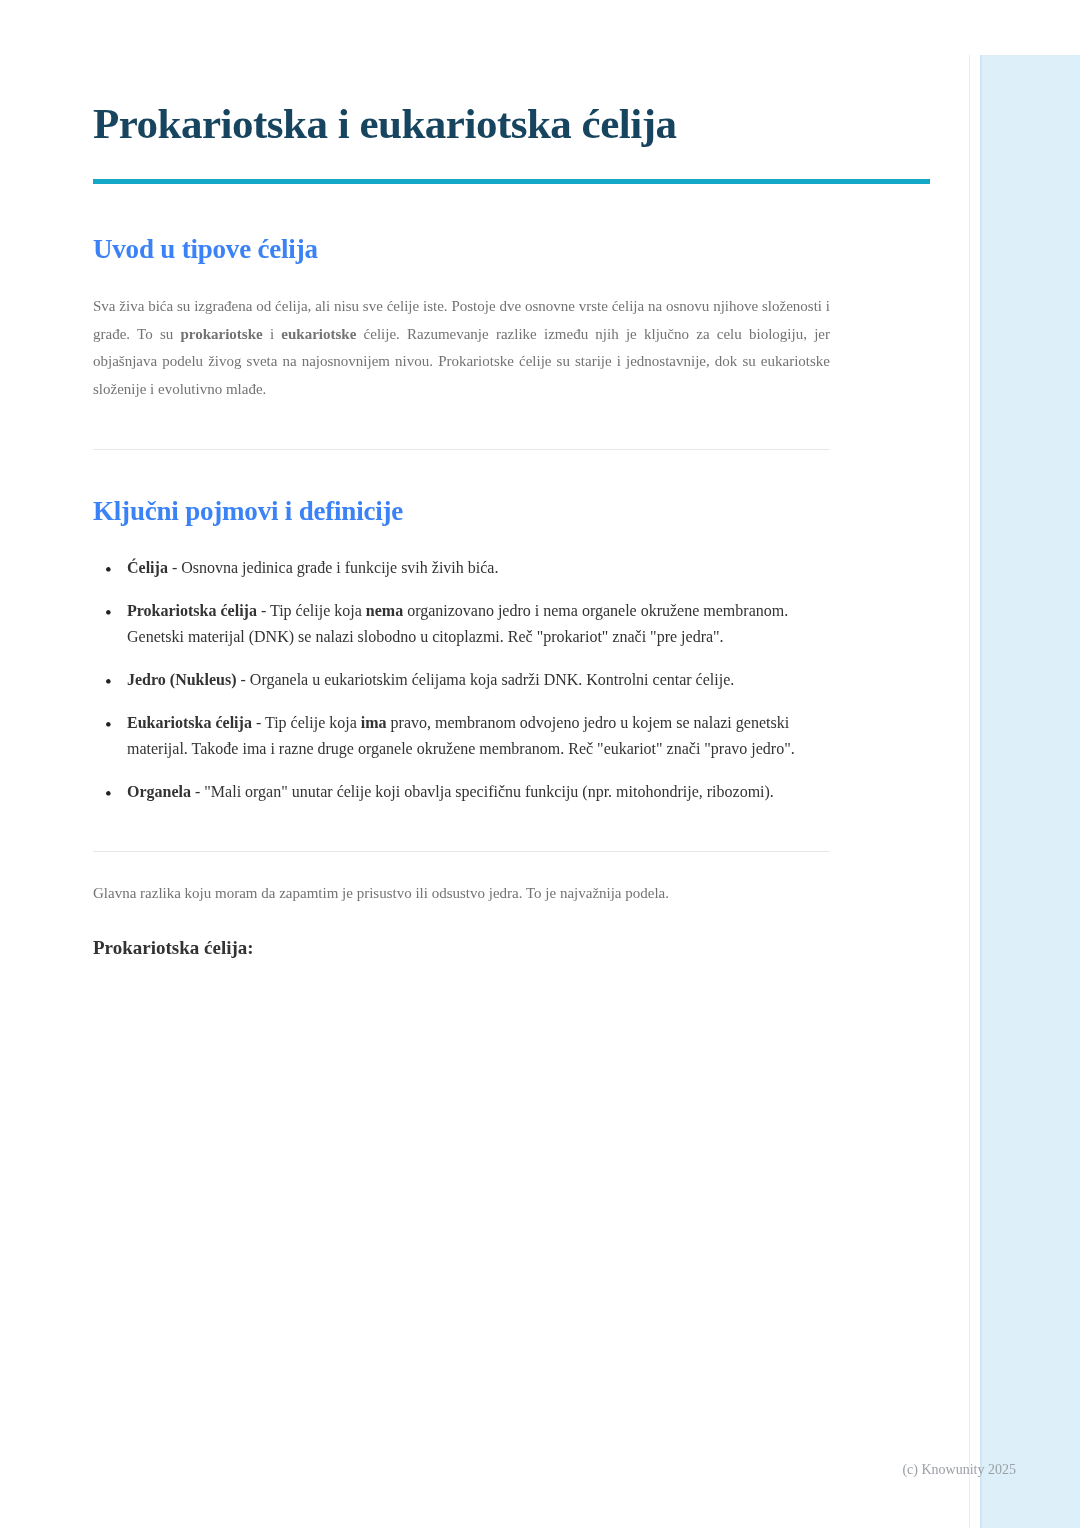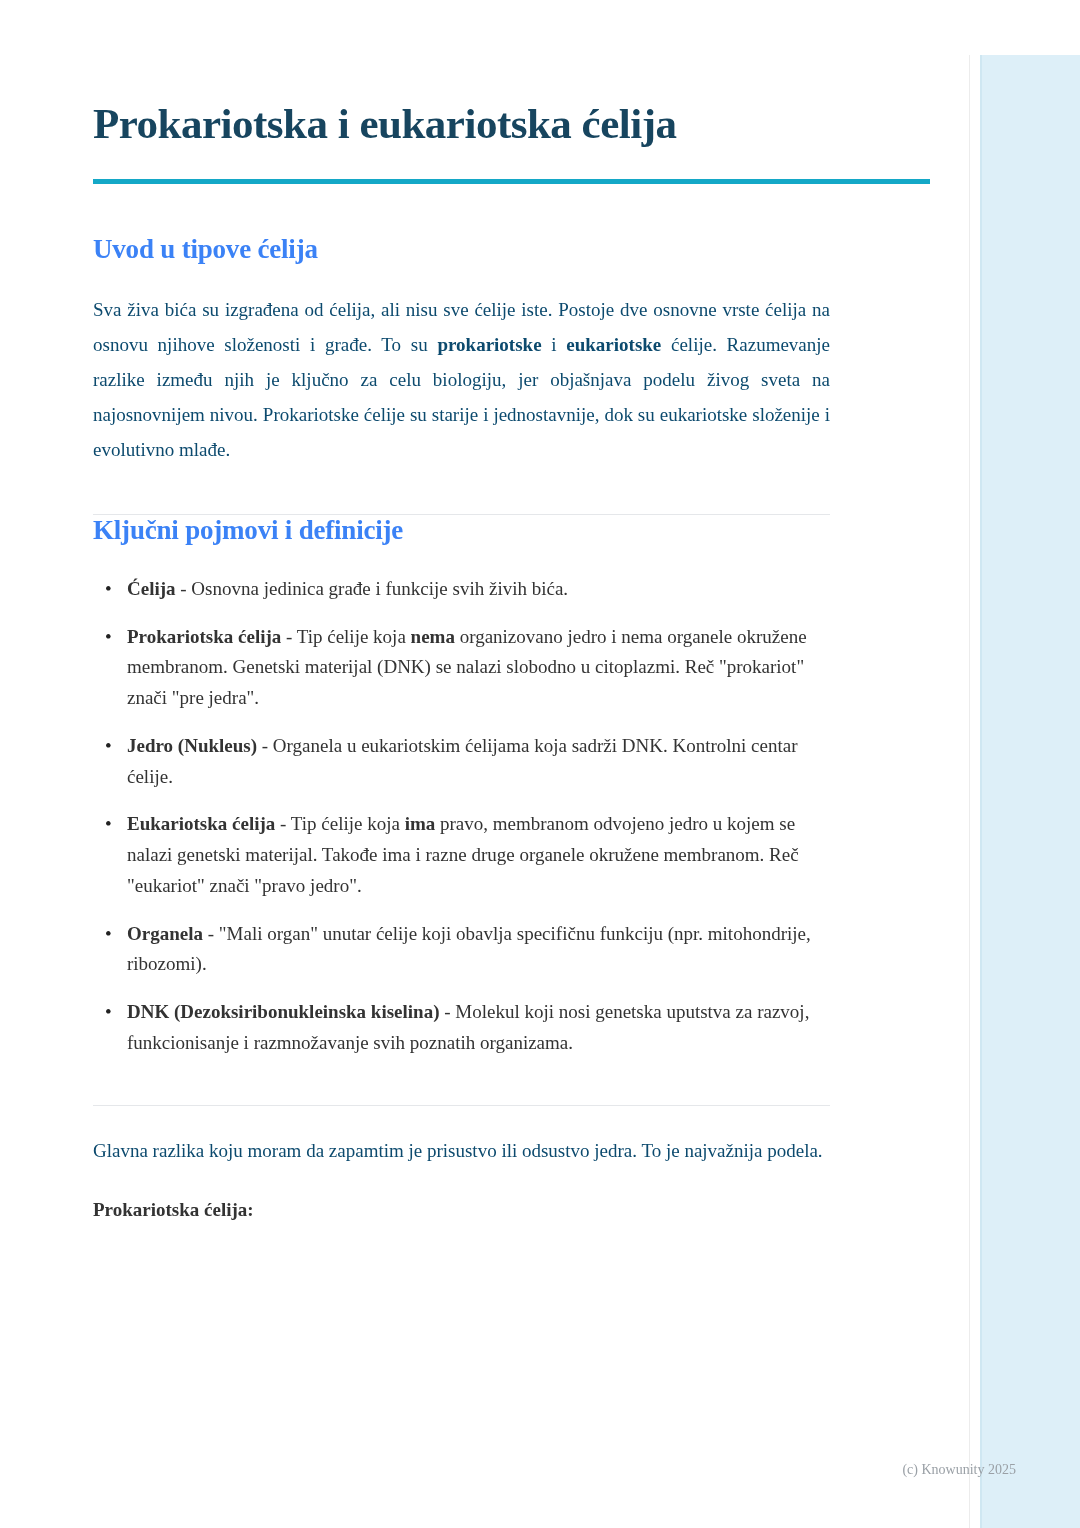--- a/index.html
+++ b/index.html
@@ -52,41 +52,41 @@
   }
   h2.section-heading {
     font-size: 27px;
     font-weight: 700;
     color: #3b82f6;
     letter-spacing: -0.2px;
   }
   .section-intro h2 { margin-top: 50px; }
   p.body-par {
     margin-top: 28px;
-    font-size: 19px;
+    font-size: 15px;
     line-height: 1.84;
-    color: #0c4a6e;
+    color: #737373;
     text-align: justify;
   }
   .divider {
     border: none;
     height: 1px;
     background: #e5e7ea;
     margin: 46px 0 0 0;
     width: 737px;
   }
-  .section-keyterms h2 { }
+  .section-keyterms h2 { margin-top: 46px; }
   ul.terms-list {
     margin-top: 28px;
     list-style: none;
     padding-left: 34px;
   }
   ul.terms-list li {
     position: relative;
-    font-size: 19px;
+    font-size: 16px;
     line-height: 1.62;
     color: #333333;
     margin-bottom: 17px;
   }
   ul.terms-list li::before {
     content: "•";
     position: absolute;
     left: -22px;
     top: 0;
     color: #222222;
@@ -129,21 +129,20 @@
   <hr class="divider">
 
   <div class="section-keyterms">
     <h2 class="section-heading">Ključni pojmovi i definicije</h2>
     <ul class="terms-list">
         <li><strong>Ćelija</strong><span> - Osnovna jedinica građe i funkcije svih živih bića.</span></li>
         <li><strong>Prokariotska ćelija</strong><span> - Tip ćelije koja </span><strong>nema</strong><span> organizovano jedro i nema organele okružene membranom. Genetski materijal (DNK) se nalazi slobodno u citoplazmi. Reč "prokariot" znači "pre jedra".</span></li>
         <li><strong>Jedro (Nukleus)</strong><span> - Organela u eukariotskim ćelijama koja sadrži DNK. Kontrolni centar ćelije.</span></li>
         <li><strong>Eukariotska ćelija</strong><span> - Tip ćelije koja </span><strong>ima</strong><span> pravo, membranom odvojeno jedro u kojem se nalazi genetski materijal. Takođe ima i razne druge organele okružene membranom. Reč "eukariot" znači "pravo jedro".</span></li>
         <li><strong>Organela</strong><span> - "Mali organ" unutar ćelije koji obavlja specifičnu funkciju (npr. mitohondrije, ribozomi).</span></li>
-        <li><strong>DNK (Dezoksiribonukleinska kiselina)</strong><span> - Molekul koji nosi genetska uputstva za razvoj, funkcionisanje i razmnožavanje svih poznatih organizama.</span></li>
       </ul>
   </div>
 
   <hr class="divider">
 
   <div class="section-details">
     <p class="body-par">Glavna razlika koju moram da zapamtim je prisustvo ili odsustvo jedra. To je najvažnija podela.</p>
     <p class="sub-heading">Prokariotska ćelija:</p>
   </div>
 

